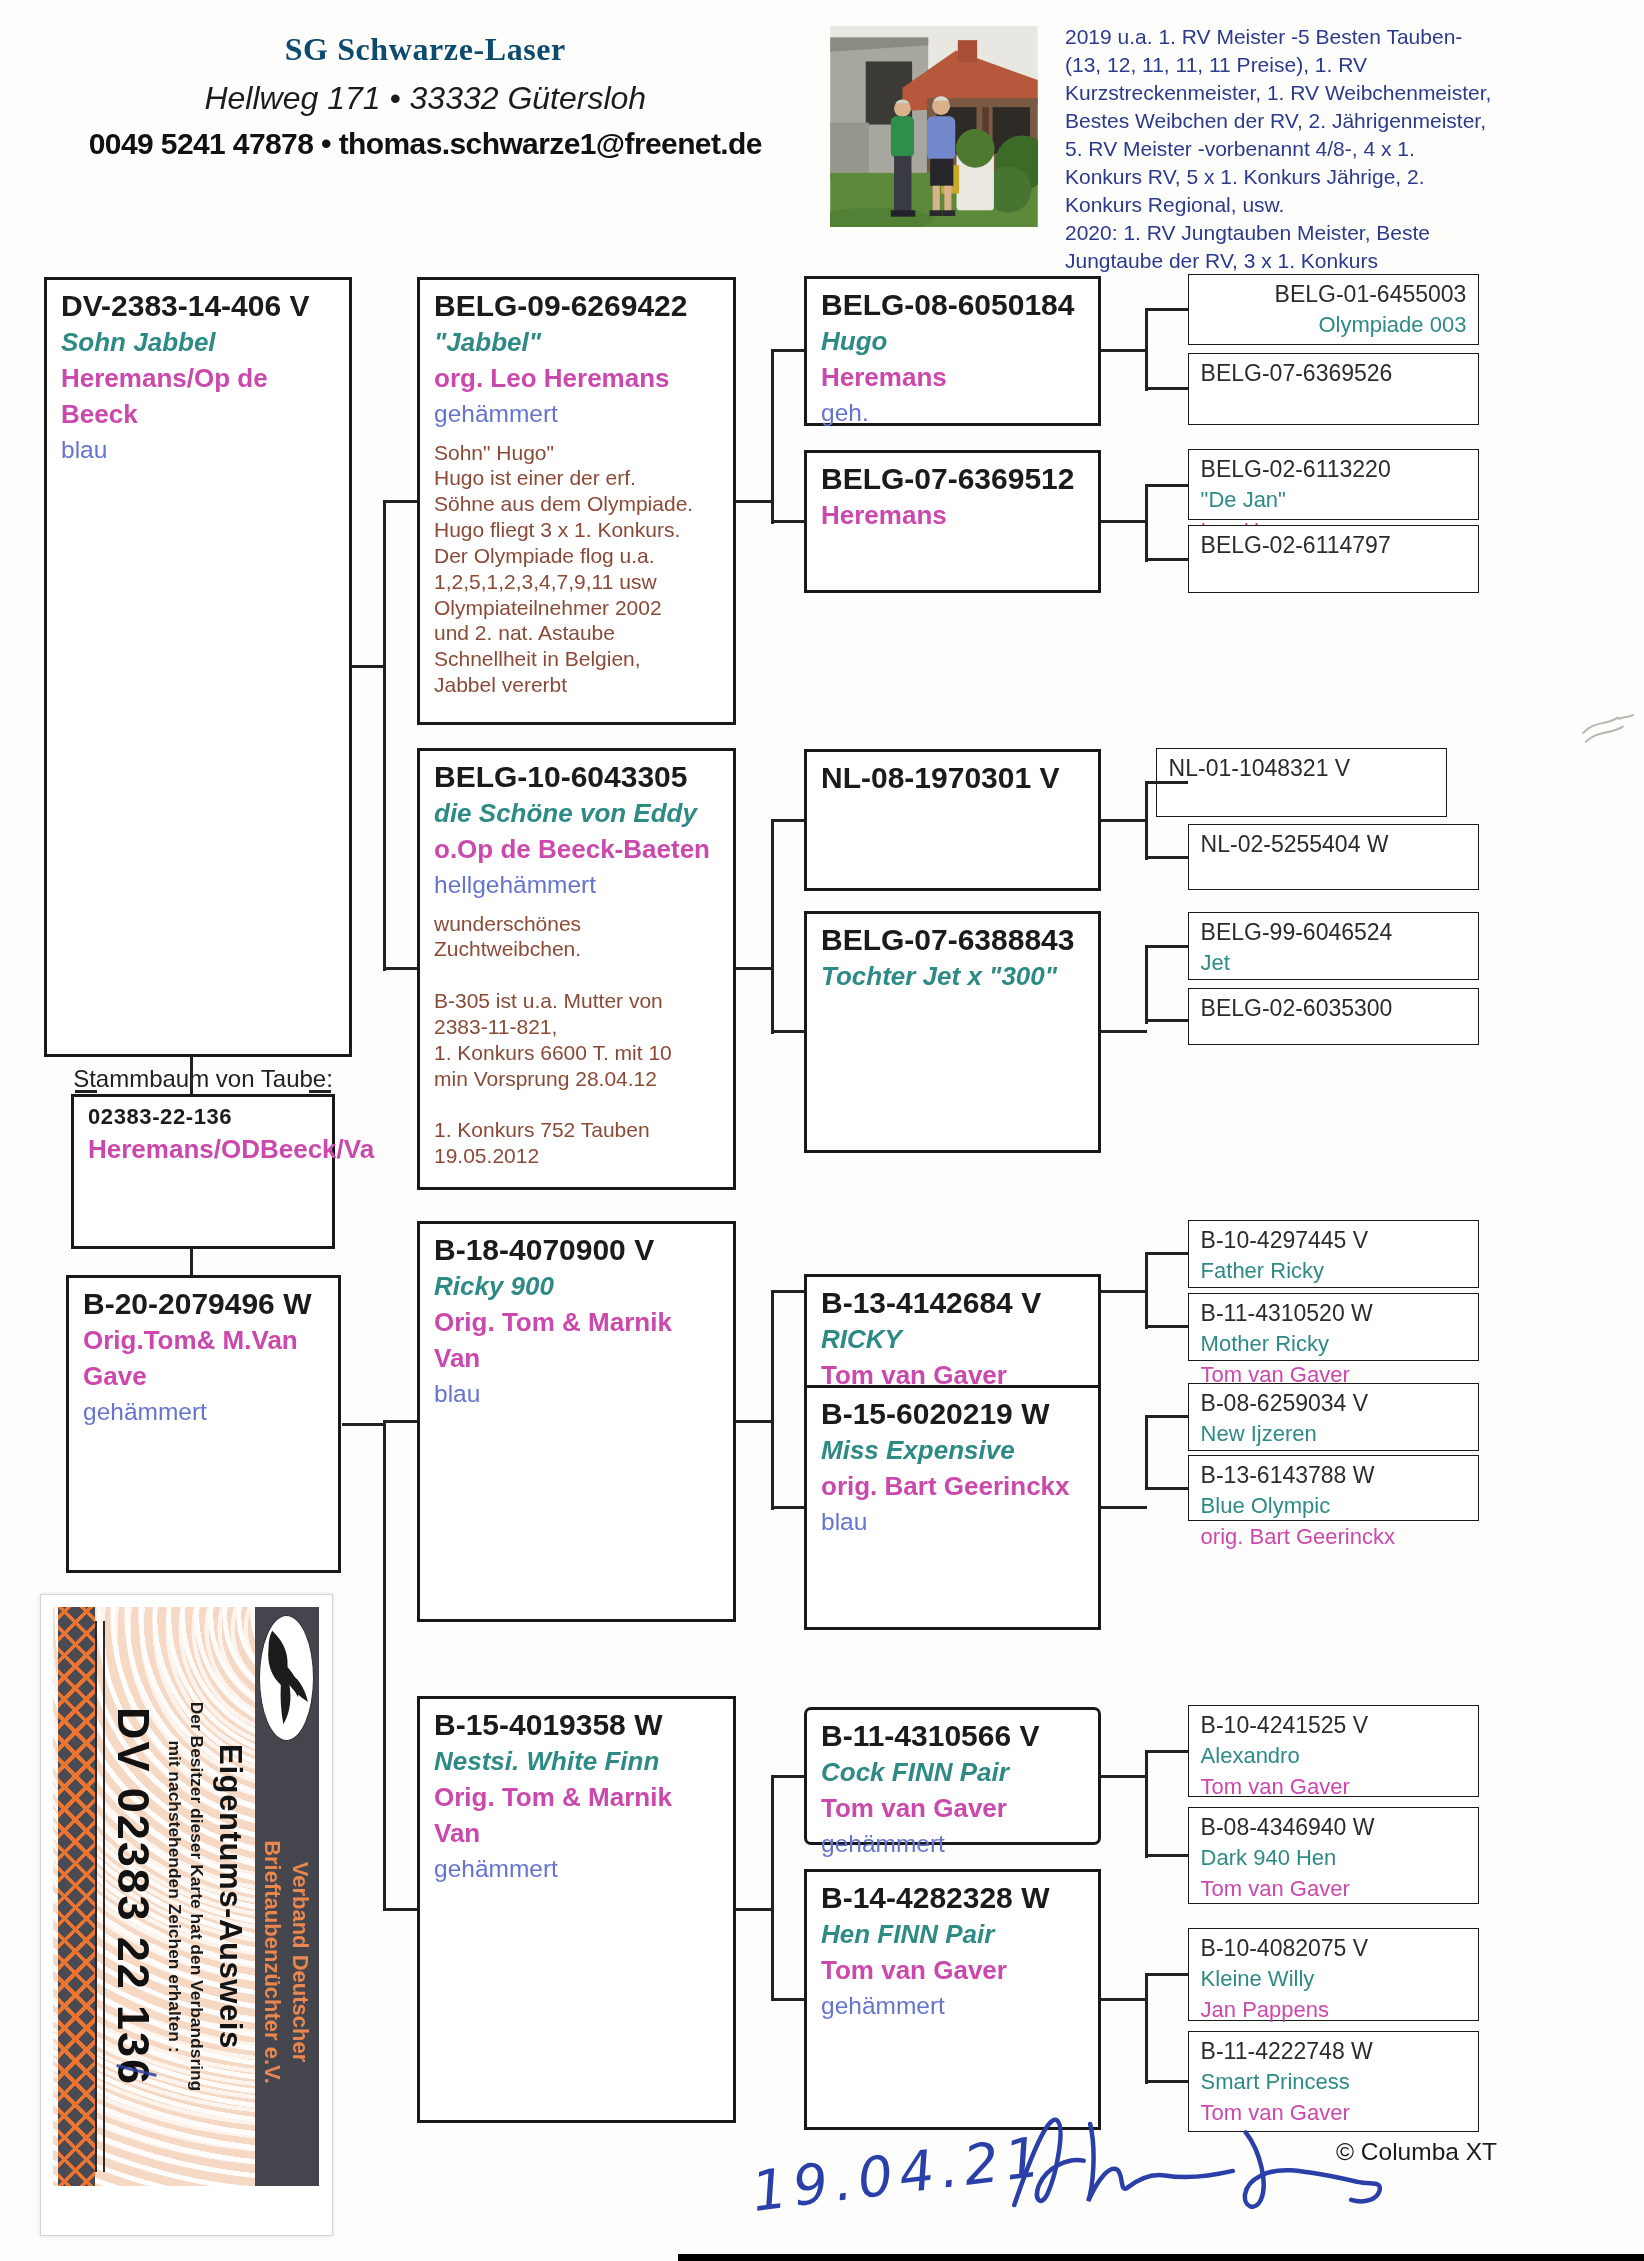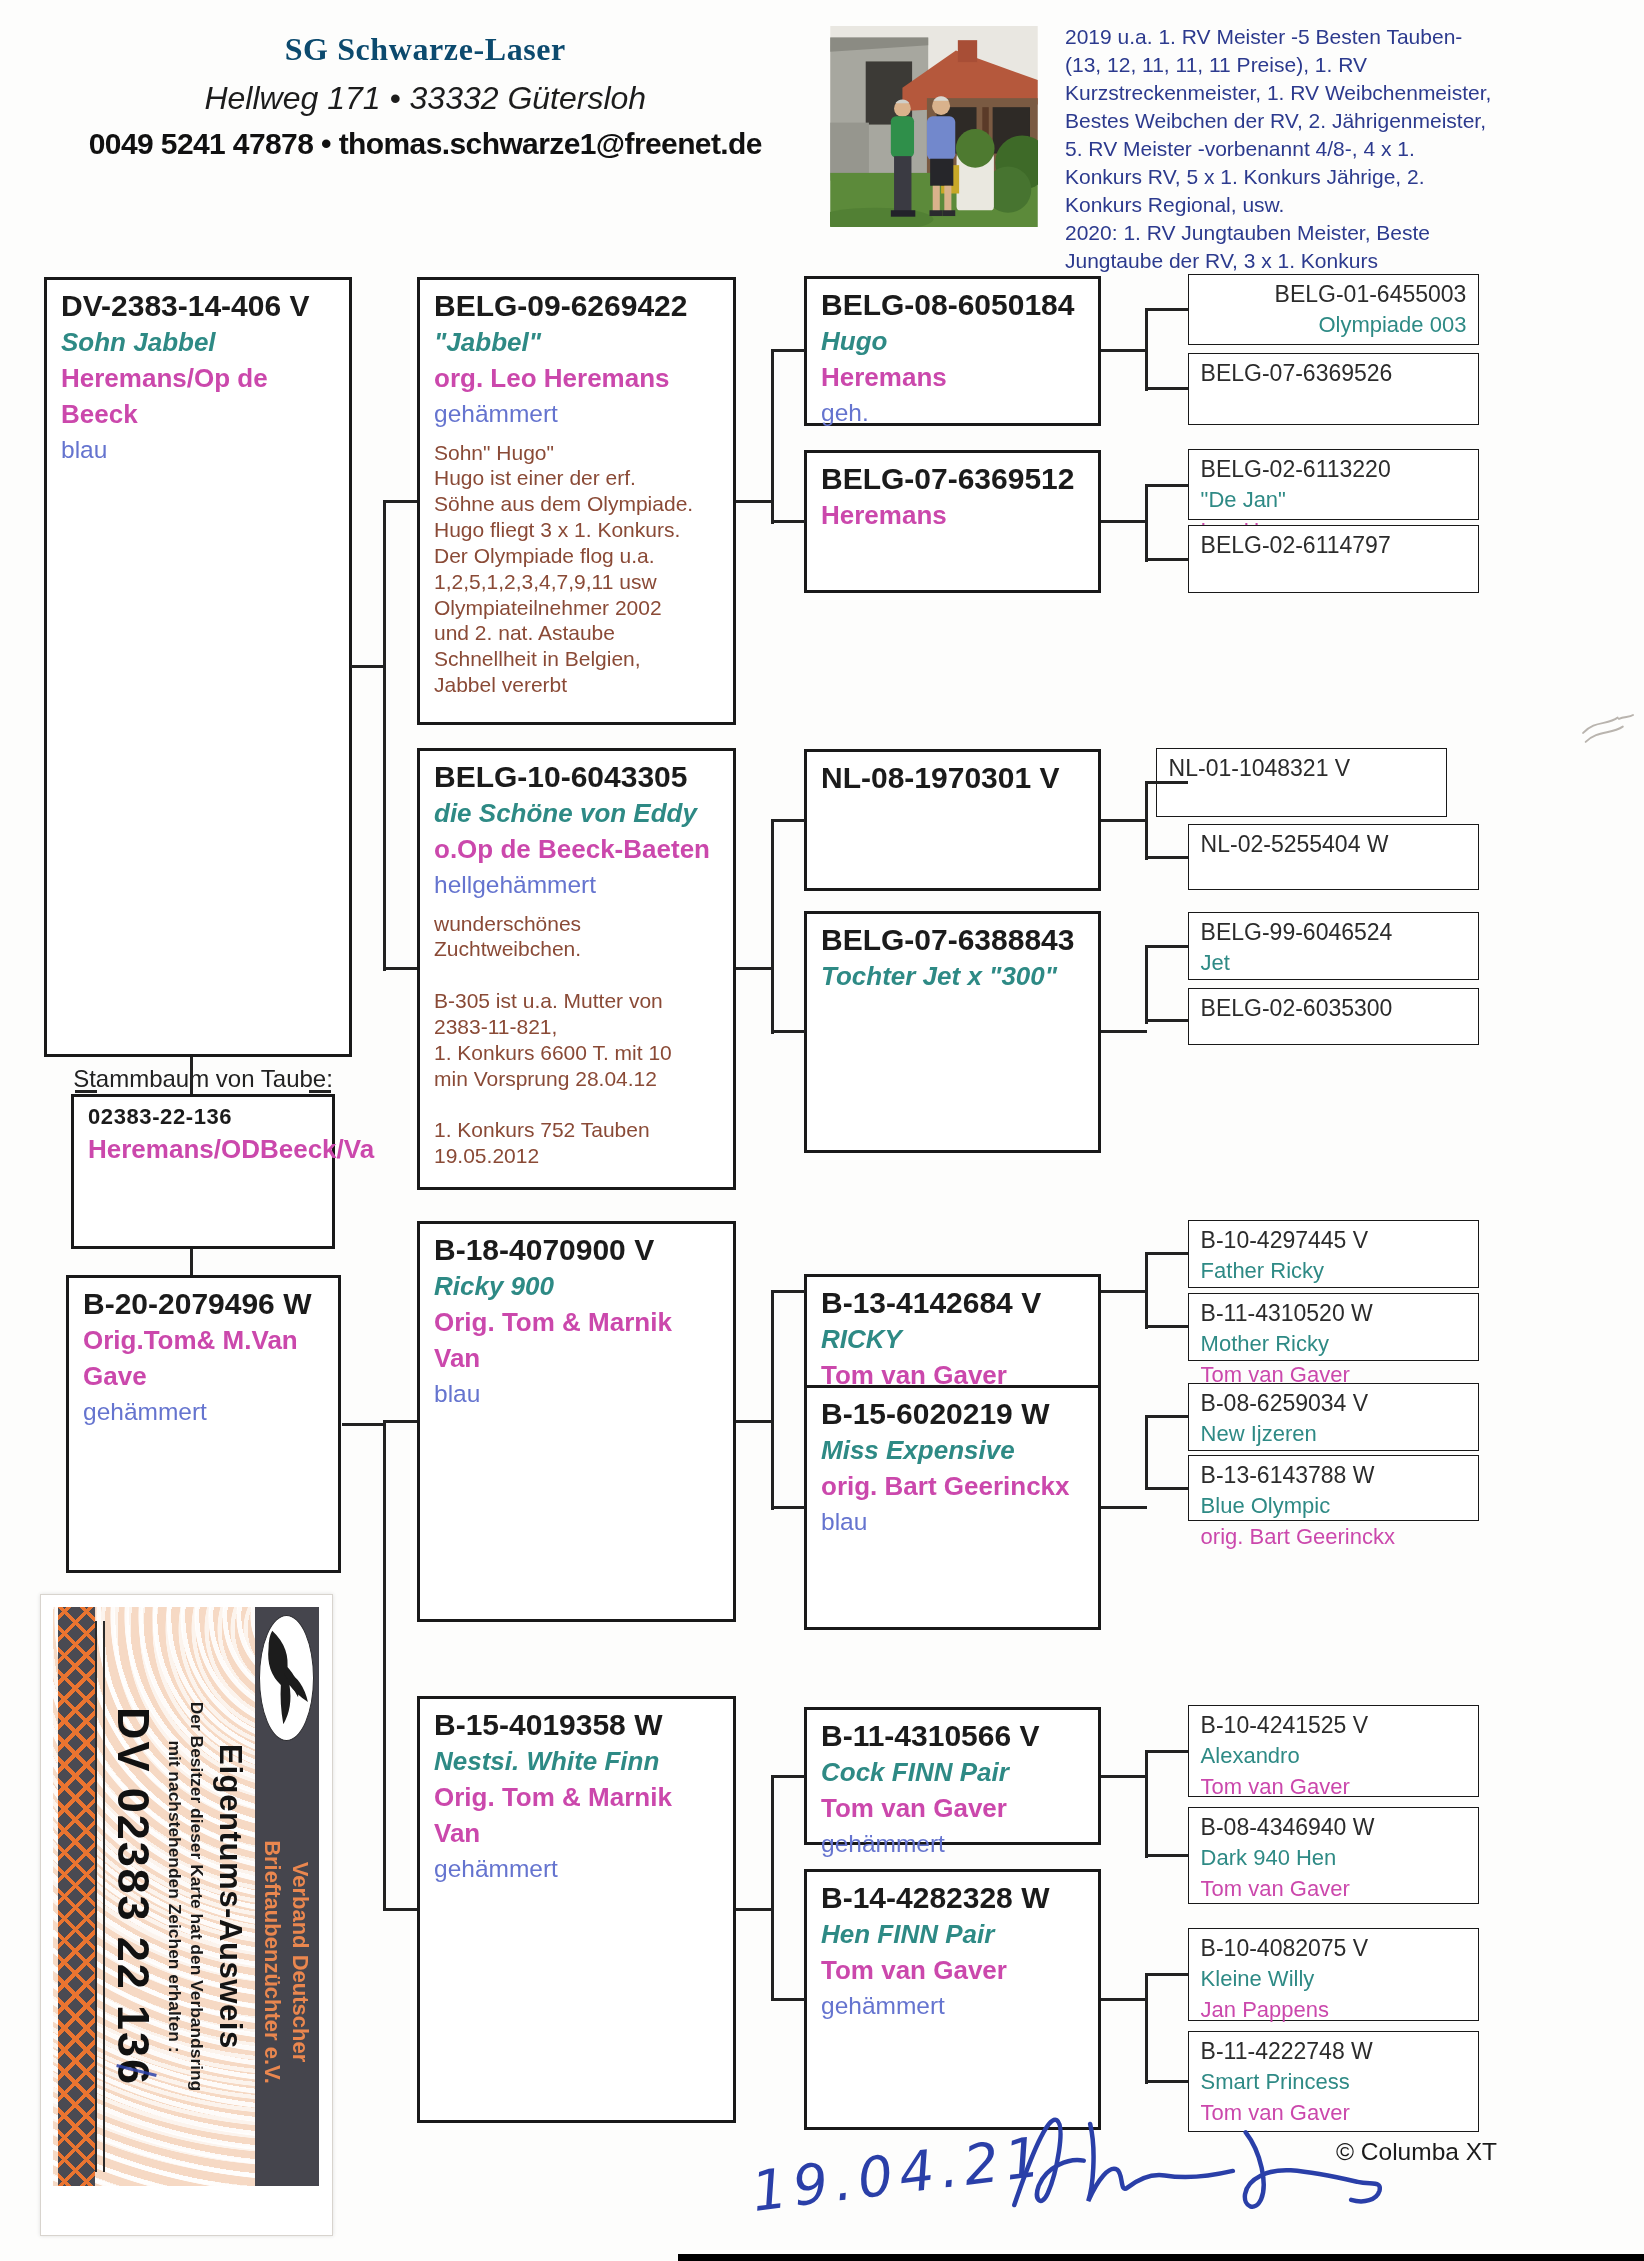--- a/index.html
+++ b/index.html
@@ -210,21 +210,21 @@
     <div class="bname">RICKY</div>
     <div class="breeder">Tom van Gaver</div>
     <div class="feather">blau</div>
   </div>
   <div class="pbox" style="left:804px;top:1385px;width:297px;height:245px;">
     <div class="ring">B-15-6020219 W</div>
     <div class="bname">Miss Expensive</div>
     <div class="breeder">orig. Bart Geerinckx</div>
     <div class="feather">blau</div>
   </div>
-  <div class="pbox" style="left:804px;top:1707px;width:297px;height:138px;">
+  <div class="pbox" style="left:804px;top:1707px;width:297px;height:138px;border-radius:7px;">
     <div class="ring">B-11-4310566 V</div>
     <div class="bname">Cock FINN Pair</div>
     <div class="breeder">Tom van Gaver</div>
     <div class="feather">gehämmert</div>
   </div>
   <div class="pbox" style="left:804px;top:1869px;width:297px;height:261px;">
     <div class="ring">B-14-4282328 W</div>
     <div class="bname">Hen FINN Pair</div>
     <div class="breeder">Tom van Gaver</div>
     <div class="feather">gehämmert</div>

